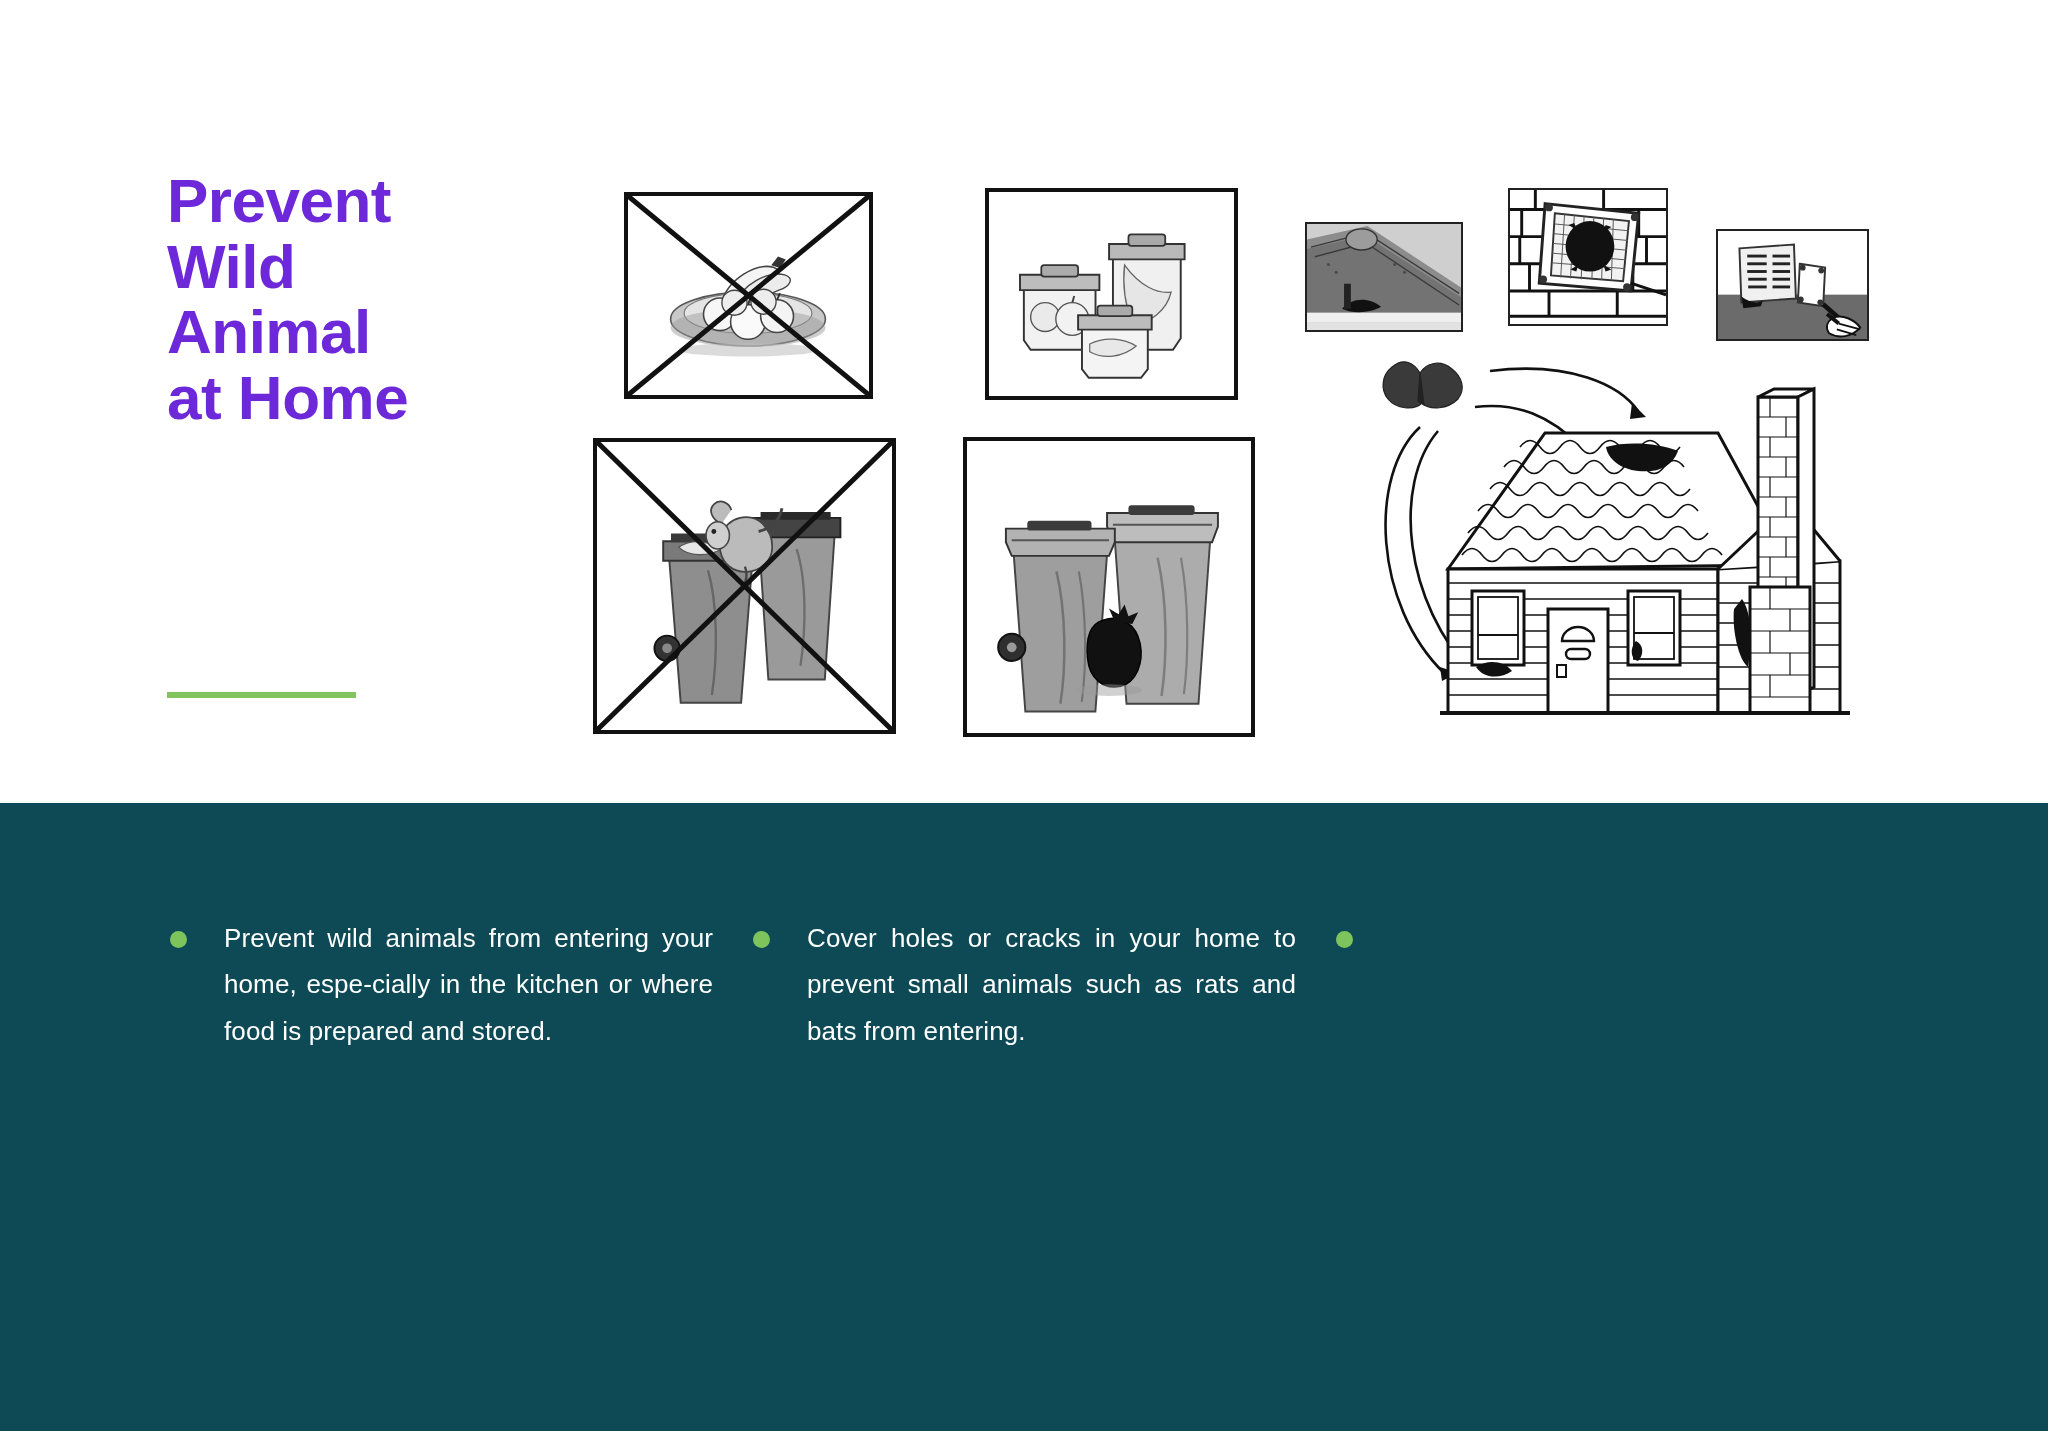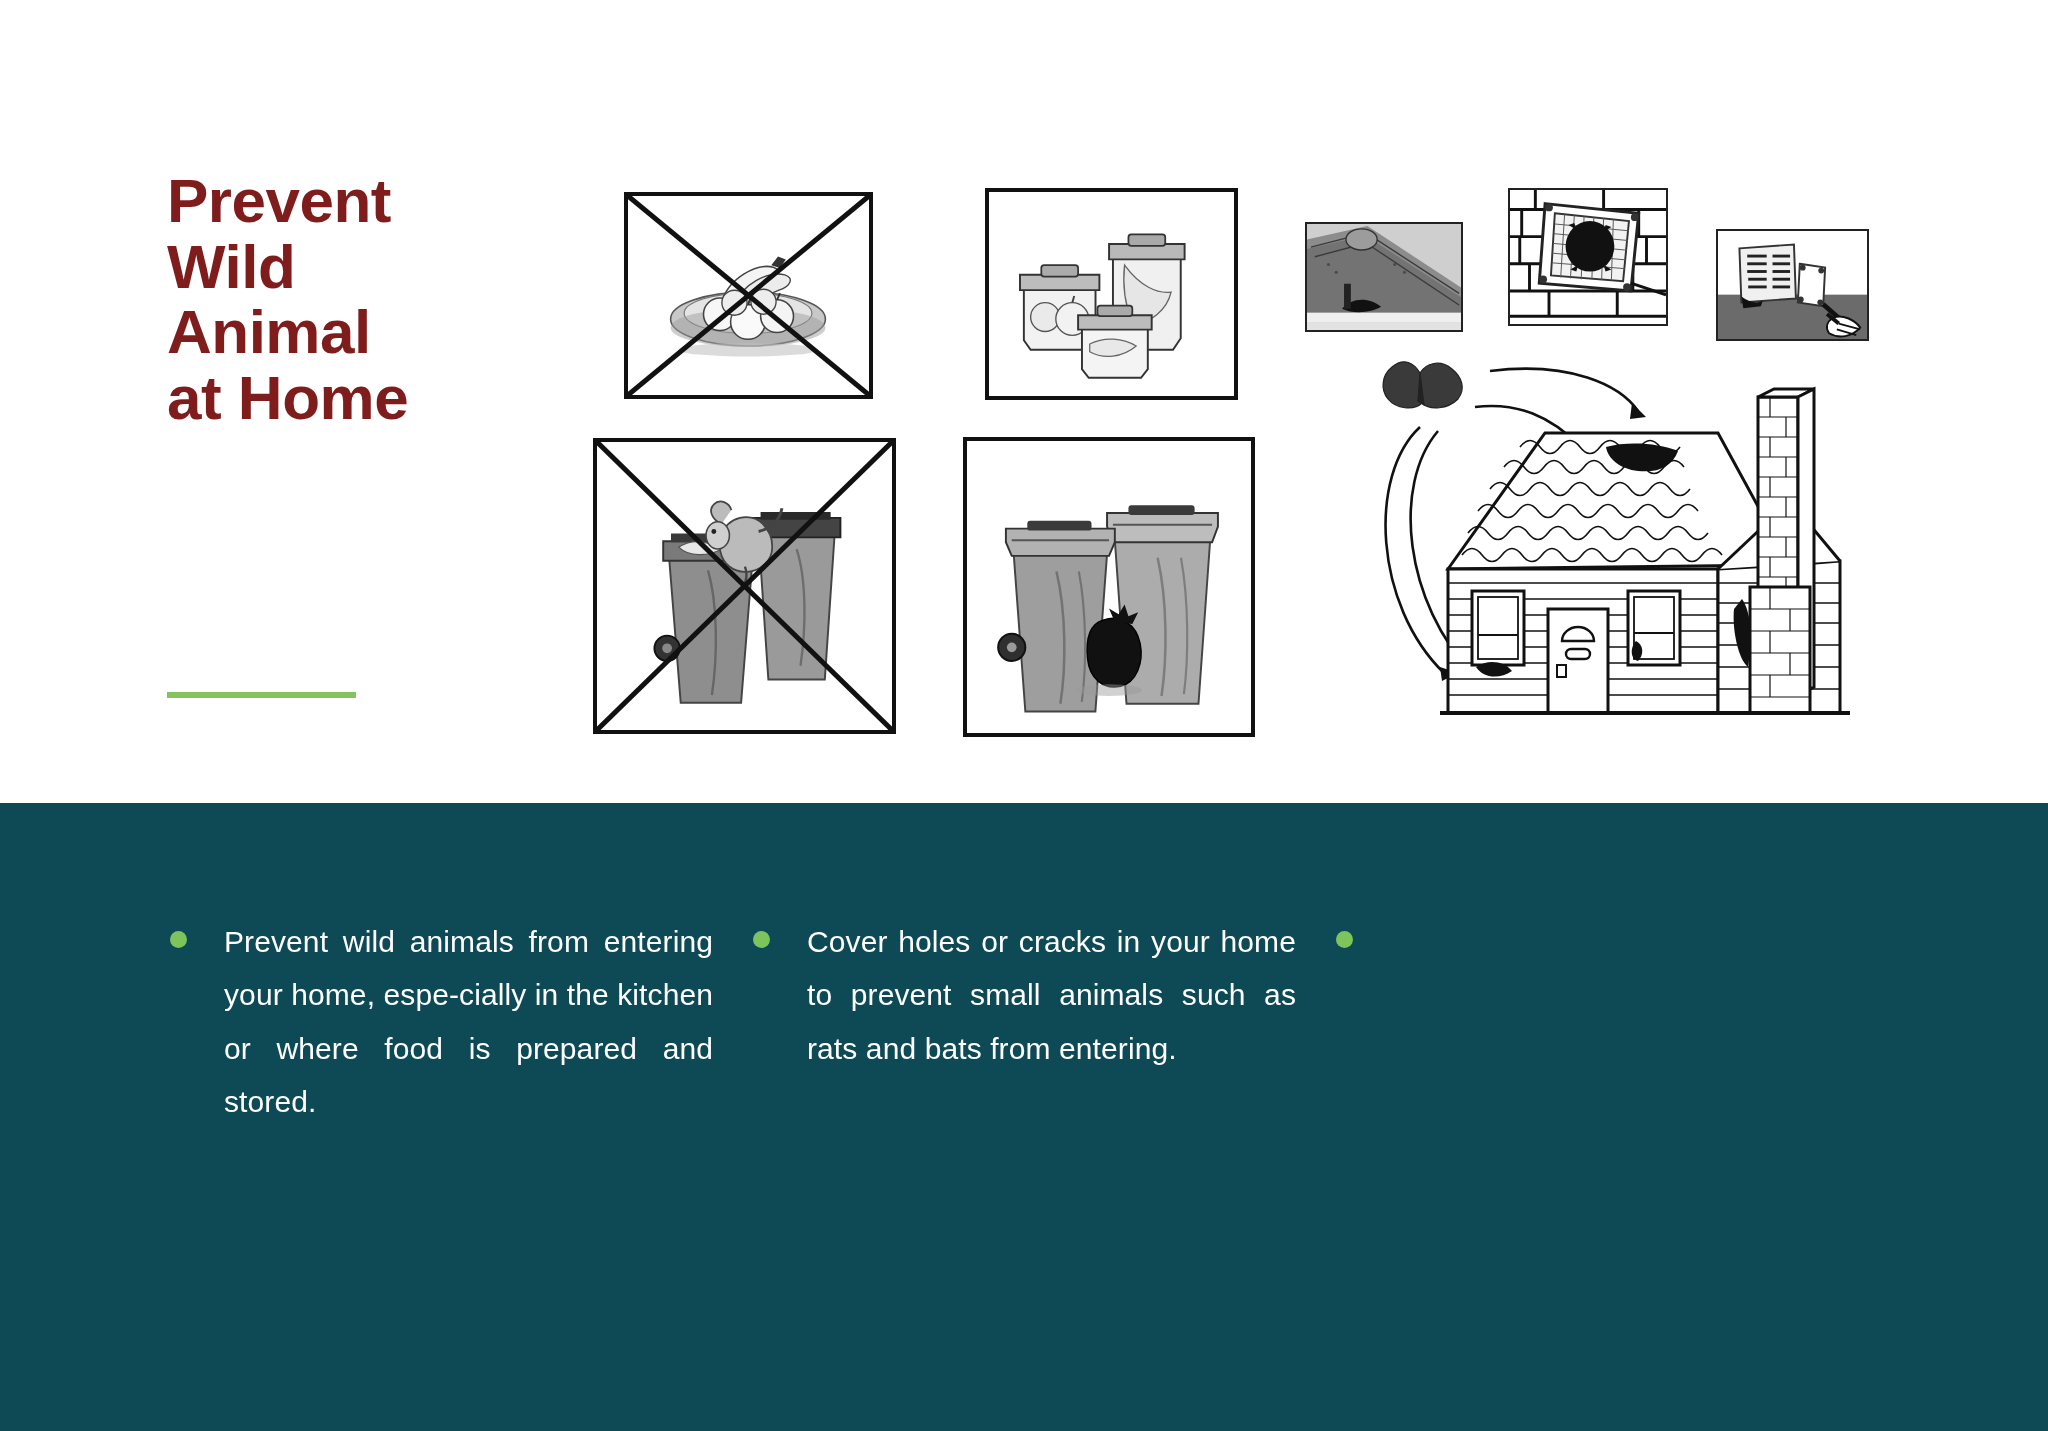--- a/index.html
+++ b/index.html
@@ -33,21 +33,21 @@
     left: 167px;
     top: 168px;
     width: 340px;
   }
 
   #slide-title {
     font-size: 62px;
     font-weight: bold;
     line-height: 1.06;
     letter-spacing: -0.5px;
-    color: #7f1d1d;
+    color: #6d28d9;
   }
 
   #title-rule {
     position: absolute;
     left: 167px;
     top: 692px;
     width: 189px;
     height: 6px;
     background: #83c45f;
   }
@@ -117,21 +117,21 @@
     flex: 0 0 auto;
     width: 17px;
     height: 17px;
     border-radius: 50%;
     background: #7ec45c;
     margin-top: 16px;
     margin-right: 37px;
   }
 
   .bullet-text {
-    font-size: 30px;
+    font-size: 26px;
     line-height: 1.78;
     color: #ffffff;
     text-align: justify;
     text-justify: inter-word;
     font-weight: 400;
     letter-spacing: 0.1px;
     hyphens: manual;
   }
   .bullet-col:nth-child(3) .bullet-text { text-align: left; }
 </style>

